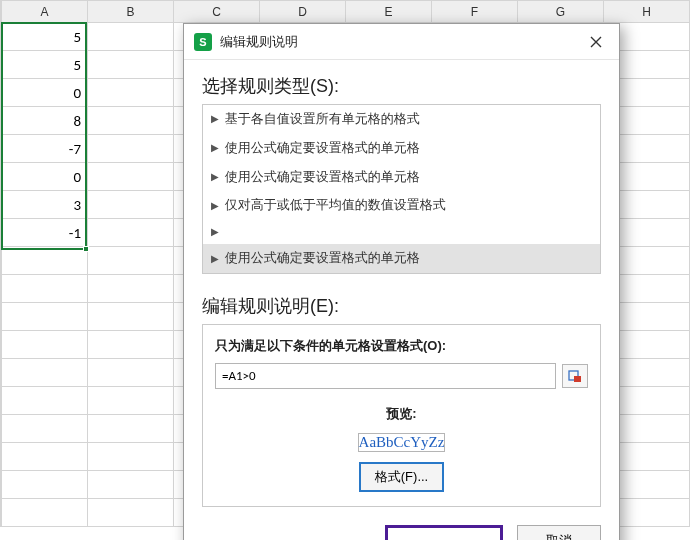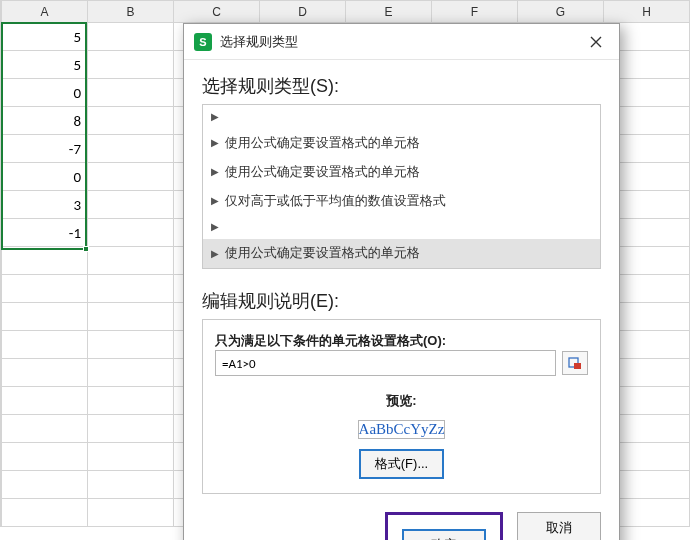--- a/index.html
+++ b/index.html
@@ -116,21 +116,21 @@
   }
   .edit-box {
     border: 1px solid #c9c9c9;
     padding: 12px 12px 14px 12px;
     margin-top: 6px;
   }
   .cond-label {
     font-size: 13px;
     font-weight: bold;
     color: #222;
-    margin-bottom: 0;
+    margin-bottom: 8px;
   }
   .formula-row {
     display: flex;
     align-items: center;
     gap: 6px;
     margin-bottom: 16px;
   }
   .formula-input {
     flex: 1;
     border: 1px solid #b5b5b5;
@@ -416,32 +416,33 @@
 </tbody>
   </table>
 
 <div class="selected-range" style="left:1px; top:22px; width:86px; height:228px;">
   <div class="sel-handle" style="right:-4px; bottom:-4px;"></div>
 </div>
 
 <div class="dialog">
   <div class="titlebar">
     <div class="app-icon">S</div>
-    <div class="title-text">选择规则类型</div>
+    <div class="title-text">编辑规则说明</div>
     <div class="close-btn">
       <svg viewBox="0 0 12 12">
           <path d="M1 1 L11 11 M11 1 L1 11" stroke="#333" stroke-width="1.4" fill="none"></path>
         </svg>
     </div>
   </div>
   <div class="dialog-body">
     <div class="section-label">选择规则类型(S):</div>
     <div class="rule-list">
       <div class="rule-item">
           <span class="rule-arrow">▶</span>
+          <span>基于各自值设置所有单元格的格式</span>
         </div>
       <div class="rule-item">
           <span class="rule-arrow">▶</span>
           <span>使用公式确定要设置格式的单元格</span>
         </div>
       <div class="rule-item">
           <span class="rule-arrow">▶</span>
           <span>使用公式确定要设置格式的单元格</span>
         </div>
       <div class="rule-item">

